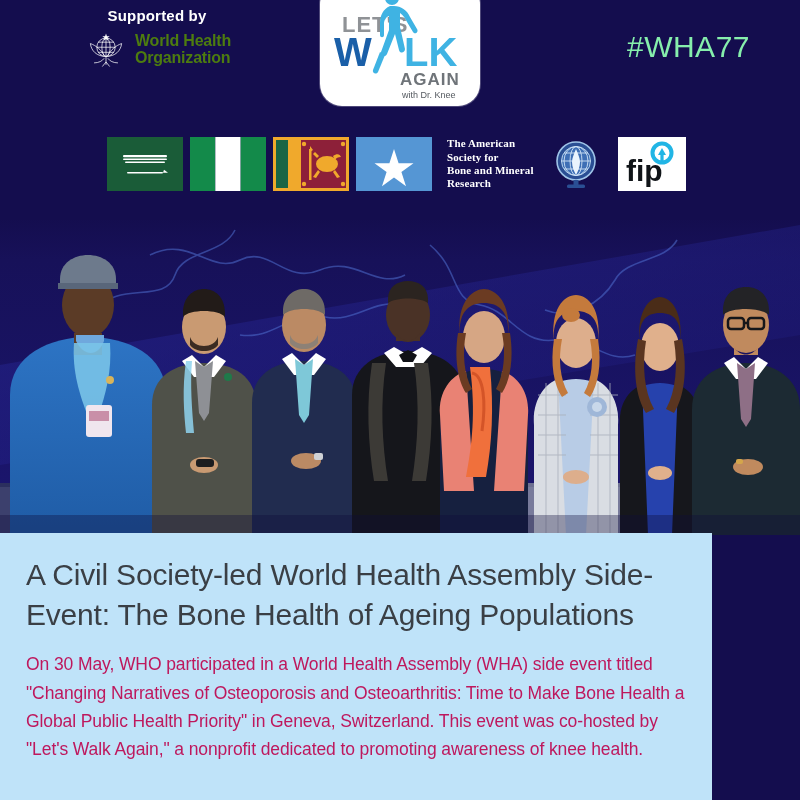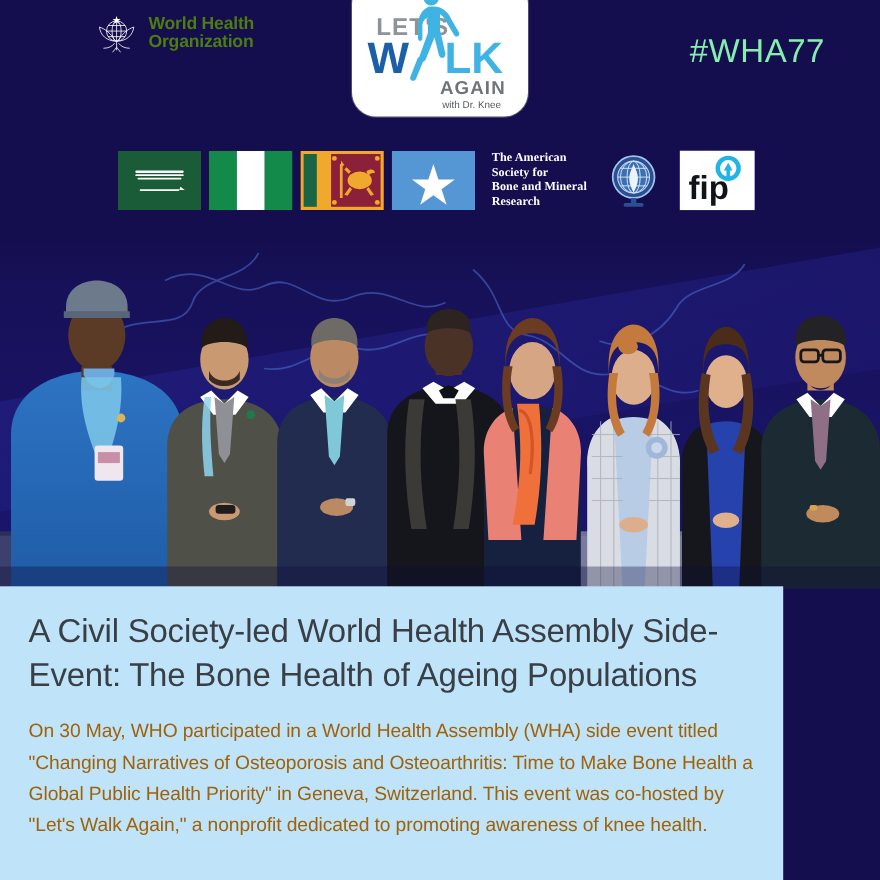--- a/index.html
+++ b/index.html
@@ -84,32 +84,33 @@
     position:absolute;left:0;top:533px;width:712px;height:267px;
     background:#bfe3f9;z-index:4;
     padding:22px 26px 0 26px;
   }
   .headline{
     color:#3a3f45;
     font-size:30px;line-height:1.32;font-weight:normal;
     margin:0 0 16px 0;letter-spacing:-.2px;
   }
   .body-copy{
-    color:#a16207;
+    color:#be185d;
     font-size:17.5px;line-height:1.62;margin:0;letter-spacing:-.1px;
   }
 </style>
 </head>
 <body>
 
 <div class="card">
 
   <div class="topband">
 
     <div class="who-block">
+      <div class="supported-by">Supported by</div>
       <div class="who-row">
         <span class="who-emblem">
           <svg viewBox="0 0 100 100" width="46" height="46" aria-hidden="true">
             <g stroke="#ffffff" stroke-width="1.6" fill="none">
               <circle cx="50" cy="44" r="20"></circle>
               <ellipse cx="50" cy="44" rx="9" ry="20"></ellipse>
               <line x1="30" y1="44" x2="70" y2="44"></line>
               <line x1="33" y1="33" x2="67" y2="33"></line>
               <line x1="33" y1="55" x2="67" y2="55"></line>
               <line x1="50" y1="24" x2="50" y2="82"></line>

